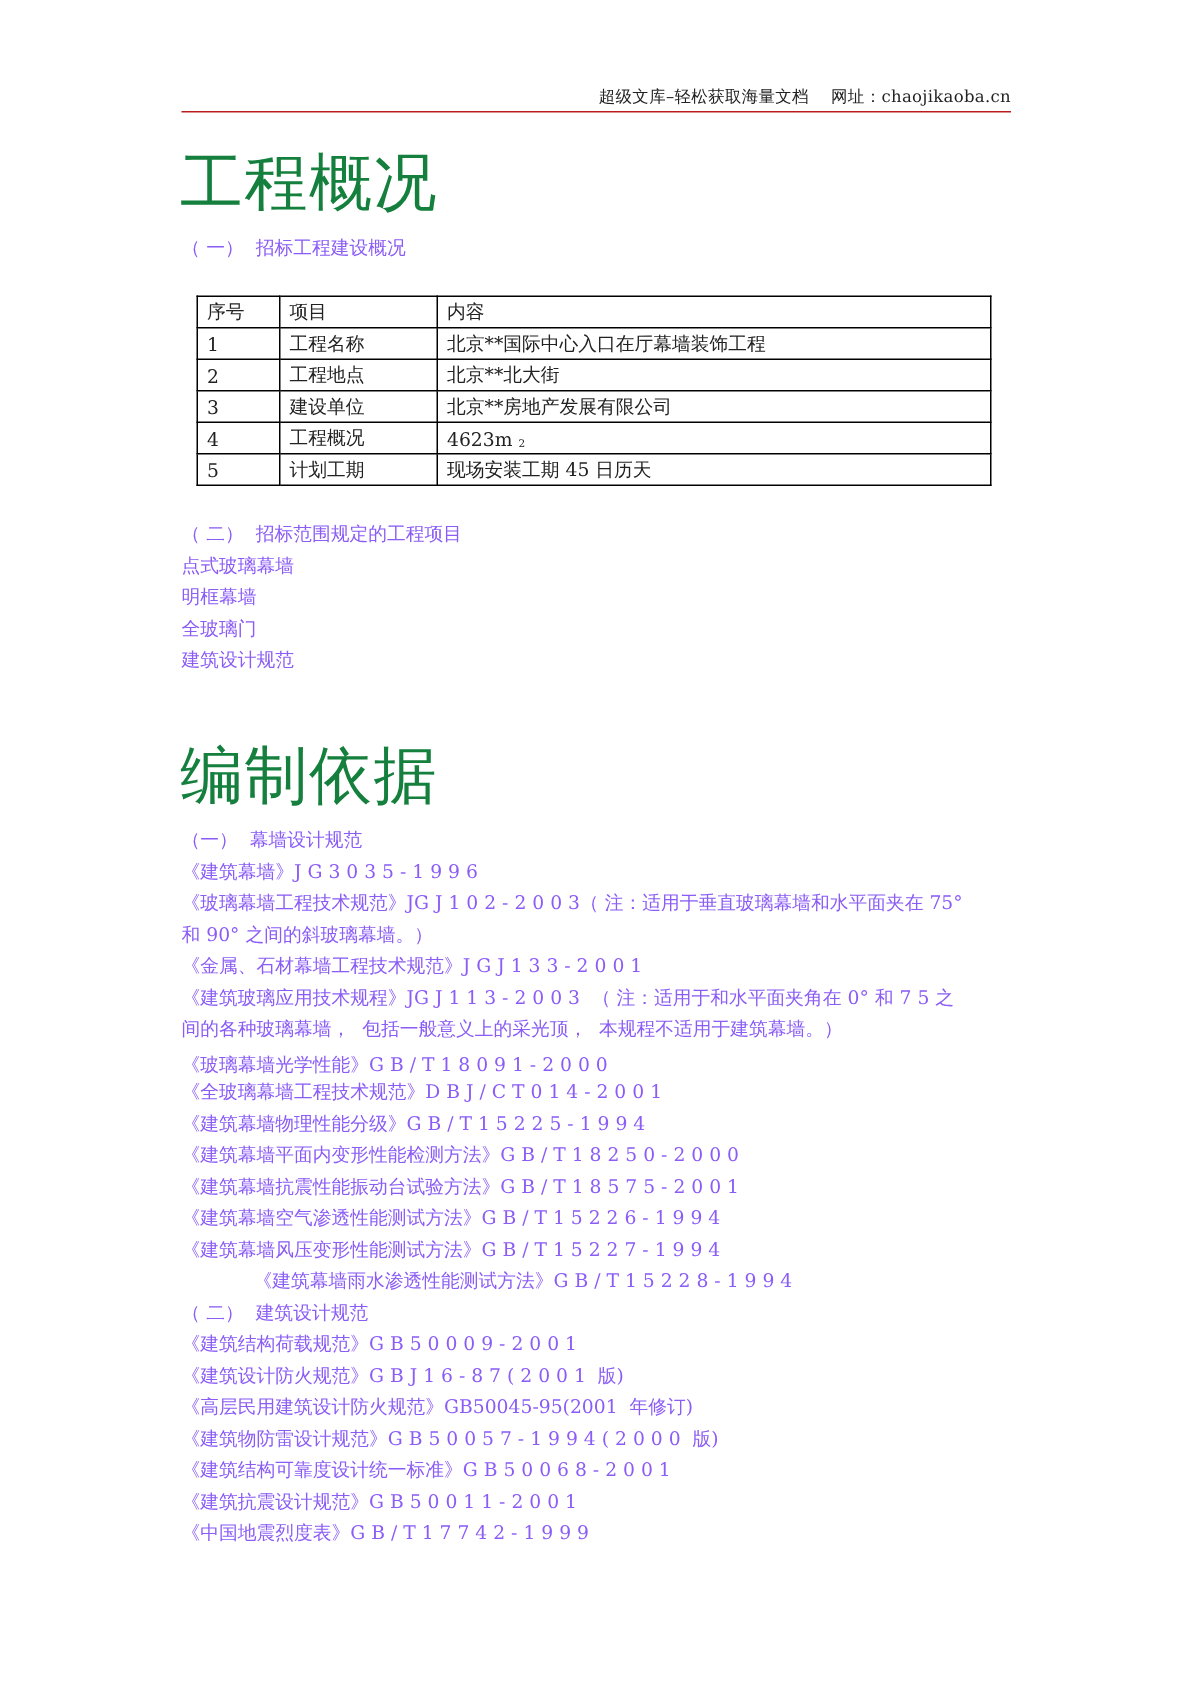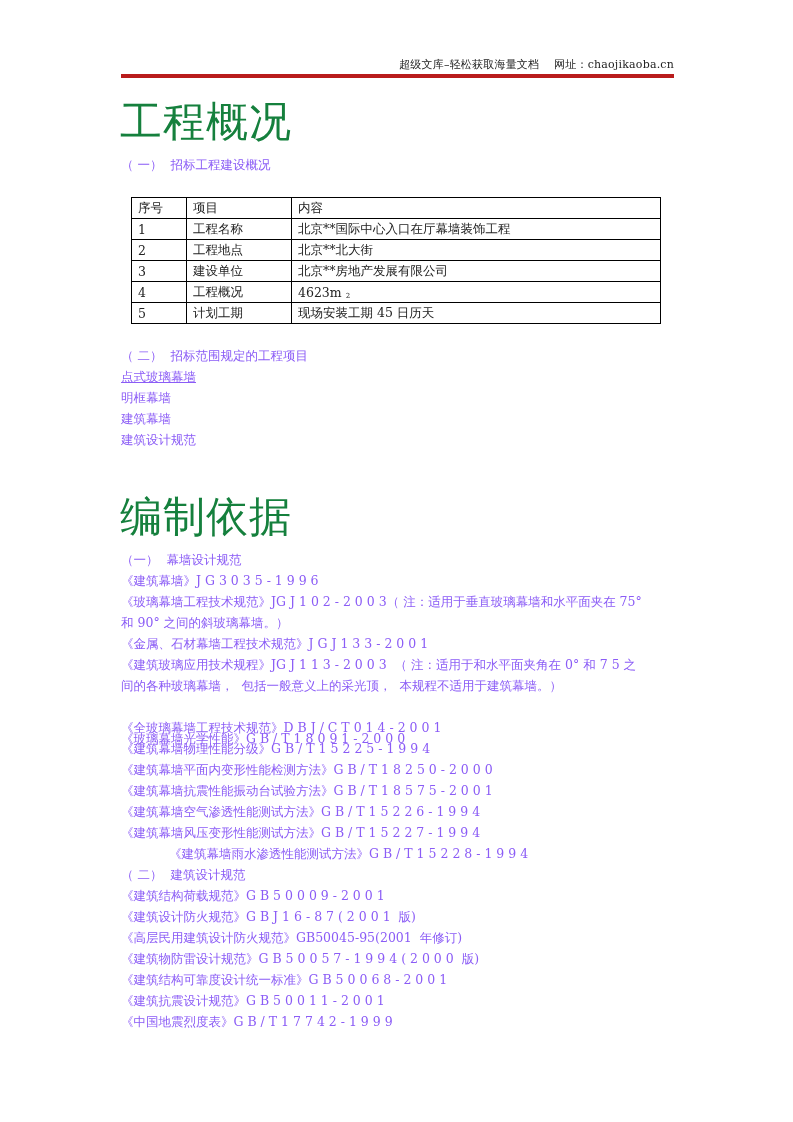--- a/index.html
+++ b/index.html
@@ -1,19 +1,19 @@
 <!DOCTYPE html>
 <html><head>
 <meta charset="utf-8">
 <style>
   html, body { margin: 0; padding: 0; background: #ffffff; }
   body { width: 793px; height: 1122px; position: relative; overflow: hidden;
          font-family: "DejaVu Serif", "Liberation Serif", serif; color: #1a1a1a; }
   .header { position: absolute; left: 121px; top: 56px; width: 553px; height: 18px;
-            border-bottom: 4px solid #b91c1c; }
+            border-bottom: 1px solid #b91c1c; }
   .header-text { position: absolute; right: 0; top: 1px; font-size: 11px; letter-spacing: 0.2px; color: #222; white-space: pre; }
   .h1 { position: absolute; left: 120px; font-size: 42px; font-family: "DejaVu Sans", "Liberation Sans", sans-serif; color: #15803d; letter-spacing: 1px; }
   .line { position: absolute; left: 121px; font-size: 12.5px; line-height: 16px; white-space: pre; color: #8b5cf6; }
   table.info { position: absolute; left: 131px; top: 197px; border-collapse: collapse; width: 530px; }
   table.info td { border: 1px solid #000; font-size: 12.5px; height: 20px; padding: 0 6px; color: #222; white-space: nowrap; margin-left: 36px; }
   table.info td.c0 { width: 42px; }
   table.info td.c1 { width: 92px; }
   sub.small { font-size: 7px; vertical-align: -1px; }
 </style>
 </head>
@@ -56,35 +56,35 @@
   </tr>
   <tr>
     <td>5</td>
     <td>计划工期</td>
     <td>现场安装工期 45 日历天</td>
   </tr>
 </tbody>
   </table>
 
 <div class="line" style="top:348px;">（ 二）  招标范围规定的工程项目</div>
-<div class="line" style="top:369px;text-decoration:underline;">点式玻璃幕墙</div>
+<div class="line" style="top:369px;">点式玻璃幕墙</div>
 <div class="line" style="top:390px;">明框幕墙</div>
-<div class="line" style="top:411px;">建筑幕墙</div>
+<div class="line" style="top:411px;">全玻璃门</div>
 <div class="line" style="top:432px;">建筑设计规范</div>
 
 <div class="h1" style="top:489px;">编制依据</div>
 
 <div class="line" style="top:552px;">（一）  幕墙设计规范</div>
 <div class="line" style="top:573px;">《建筑幕墙》J G 3 0 3 5 - 1 9 9 6</div>
 <div class="line" style="top:594px;">《玻璃幕墙工程技术规范》JG J 1 0 2 - 2 0 0 3（ 注：适用于垂直玻璃幕墙和水平面夹在 75°</div>
 <div class="line" style="top:615px;">和 90° 之间的斜玻璃幕墙。）</div>
 <div class="line" style="top:636px;">《金属、石材幕墙工程技术规范》J G J 1 3 3 - 2 0 0 1</div>
 <div class="line" style="top:657px;">《建筑玻璃应用技术规程》JG J 1 1 3 - 2 0 0 3  （ 注：适用于和水平面夹角在 0° 和 7 5 之</div>
 <div class="line" style="top:678px;">间的各种玻璃幕墙，  包括一般意义上的采光顶，  本规程不适用于建筑幕墙。）</div>
-<div class="line" style="top:731px;">《玻璃幕墙光学性能》G B / T 1 8 0 9 1 - 2 0 0 0</div>
+<div class="line" style="top:702px;">《玻璃幕墙光学性能》G B / T 1 8 0 9 1 - 2 0 0 0</div>
 <div class="line" style="top:720px;">《全玻璃幕墙工程技术规范》D B J / C T 0 1 4 - 2 0 0 1</div>
 <div class="line" style="top:741px;text-align:center;">《建筑幕墙物理性能分级》G B / T 1 5 2 2 5 - 1 9 9 4</div>
 <div class="line" style="top:762px;">《建筑幕墙平面内变形性能检测方法》G B / T 1 8 2 5 0 - 2 0 0 0</div>
 <div class="line" style="top:783px;">《建筑幕墙抗震性能振动台试验方法》G B / T 1 8 5 7 5 - 2 0 0 1</div>
 <div class="line" style="top:804px;">《建筑幕墙空气渗透性能测试方法》G B / T 1 5 2 2 6 - 1 9 9 4</div>
 <div class="line" style="top:825px;">《建筑幕墙风压变形性能测试方法》G B / T 1 5 2 2 7 - 1 9 9 4</div>
 <div class="line" style="top:846px;margin-left:48px;">《建筑幕墙雨水渗透性能测试方法》G B / T 1 5 2 2 8 - 1 9 9 4</div>
 
 <div class="line" style="top:867px;">（ 二）  建筑设计规范</div>
 <div class="line" style="top:888px;">《建筑结构荷载规范》G B 5 0 0 0 9 - 2 0 0 1</div>

